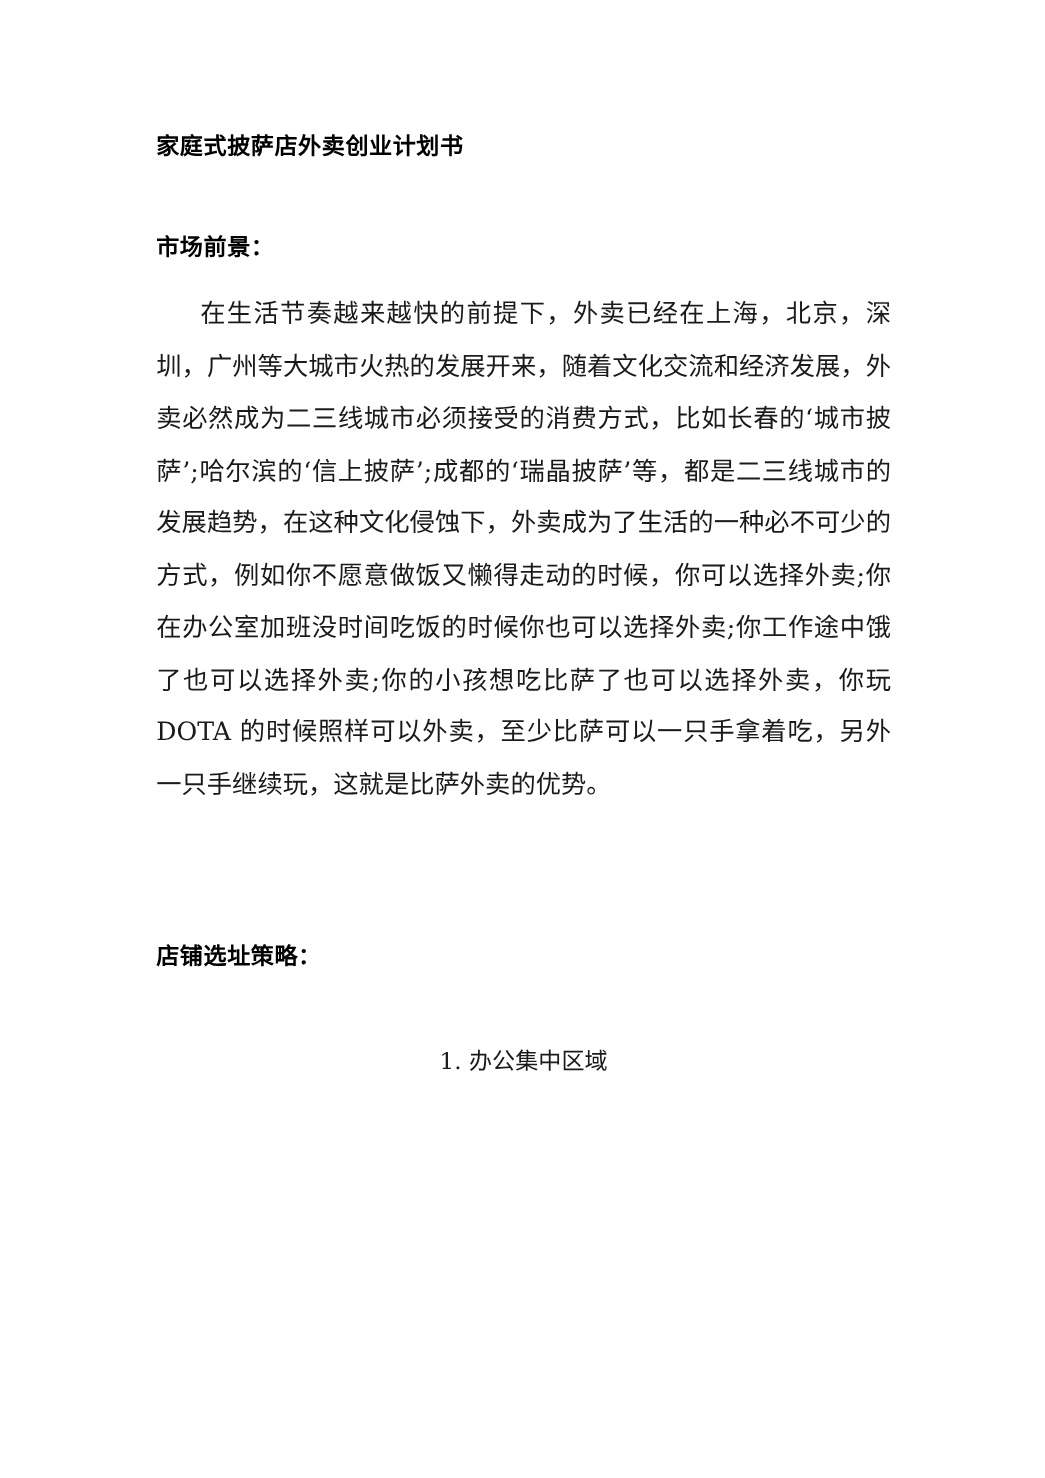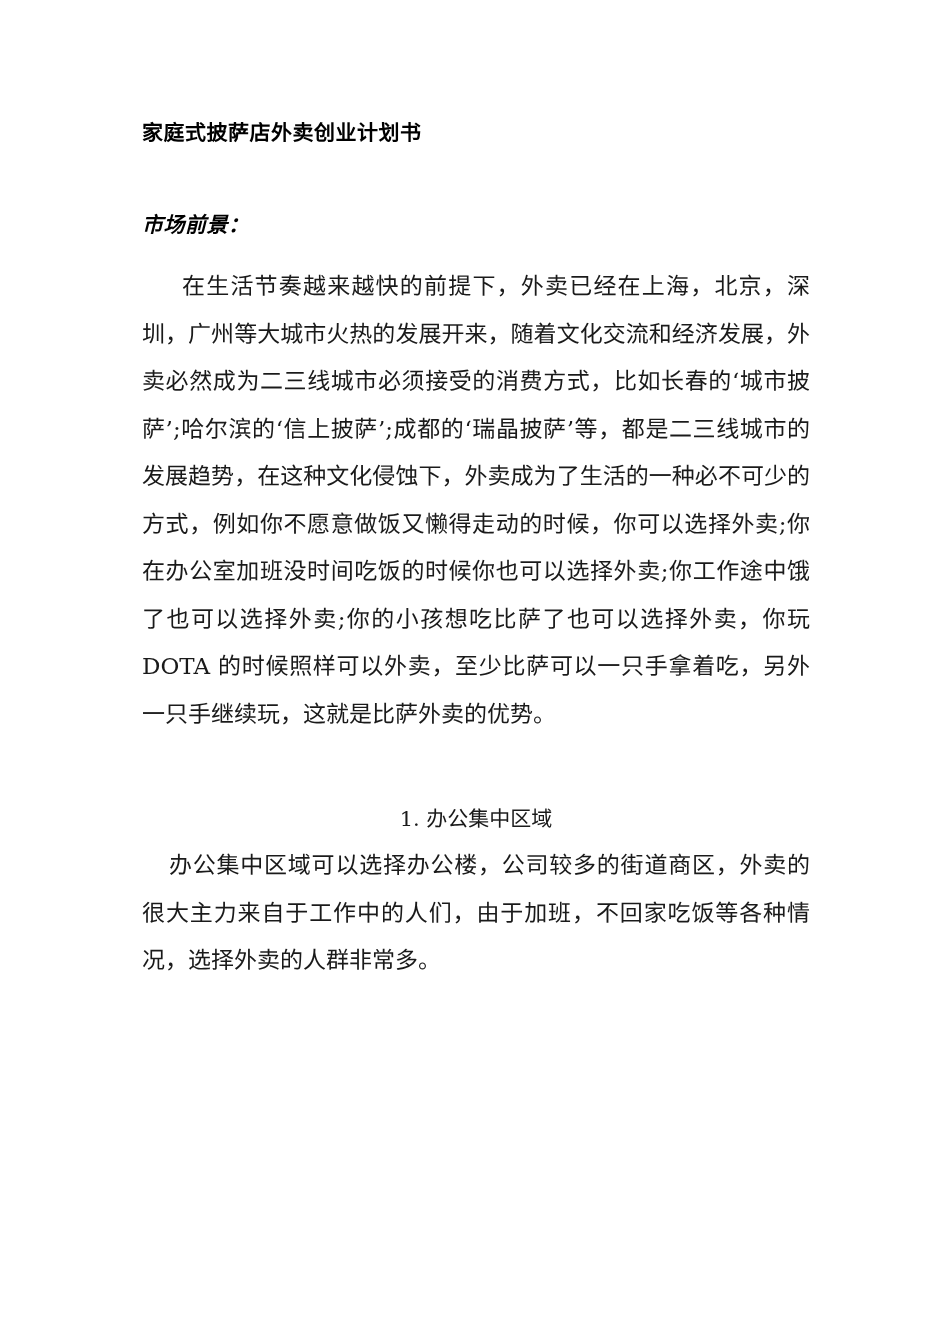--- a/index.html
+++ b/index.html
@@ -43,21 +43,20 @@
     font-weight: bold;
     font-size: 21px;
     line-height: 30px;
     color: #000000;
     letter-spacing: 0.5px;
     margin: 0;
   }
 
   .heading-market {
     padding-top: 62px;
-    font-style: italic;
   }
 
   .heading-location {
     padding-top: 116px;
   }
 
   
   .body-par {
     font-family: "DejaVu Serif", "Liberation Serif", serif;
     font-weight: normal;
@@ -97,19 +96,19 @@
 
 <div class="page">
   <div class="content">
 
     <h1 class="doc-title">家庭式披萨店外卖创业计划书</h1>
 
     <h2 class="section-heading heading-market">市场前景：</h2>
 
     <p class="body-par par-market">在生活节奏越来越快的前提下，外卖已经在上海，北京，深圳，广州等大城市火热的发展开来，随着文化交流和经济发展，外卖必然成为二三线城市必须接受的消费方式，比如长春的‘城市披萨’;哈尔滨的‘信上披萨’;成都的‘瑞晶披萨’等，都是二三线城市的发展趋势，在这种文化侵蚀下，外卖成为了生活的一种必不可少的方式，例如你不愿意做饭又懒得走动的时候，你可以选择外卖;你在办公室加班没时间吃饭的时候你也可以选择外卖;你工作途中饿了也可以选择外卖;你的小孩想吃比萨了也可以选择外卖，你玩 DOTA 的时候照样可以外卖，至少比萨可以一只手拿着吃，另外一只手继续玩，这就是比萨外卖的优势。</p>
 
+    <h2 class="section-heading heading-location">店铺选址策略：</h2>
 
     <p class="list-item">1. 办公集中区域</p>
 
-    <p class="body-par par-office">办公集中区域可以选择办公楼，公司较多的街道商区，外卖的很大主力来自于工作中的人们，由于加班，不回家吃饭等各种情况，选择外卖的人群非常多。</p>
 
   </div>
 </div>
 
 </body></html>

